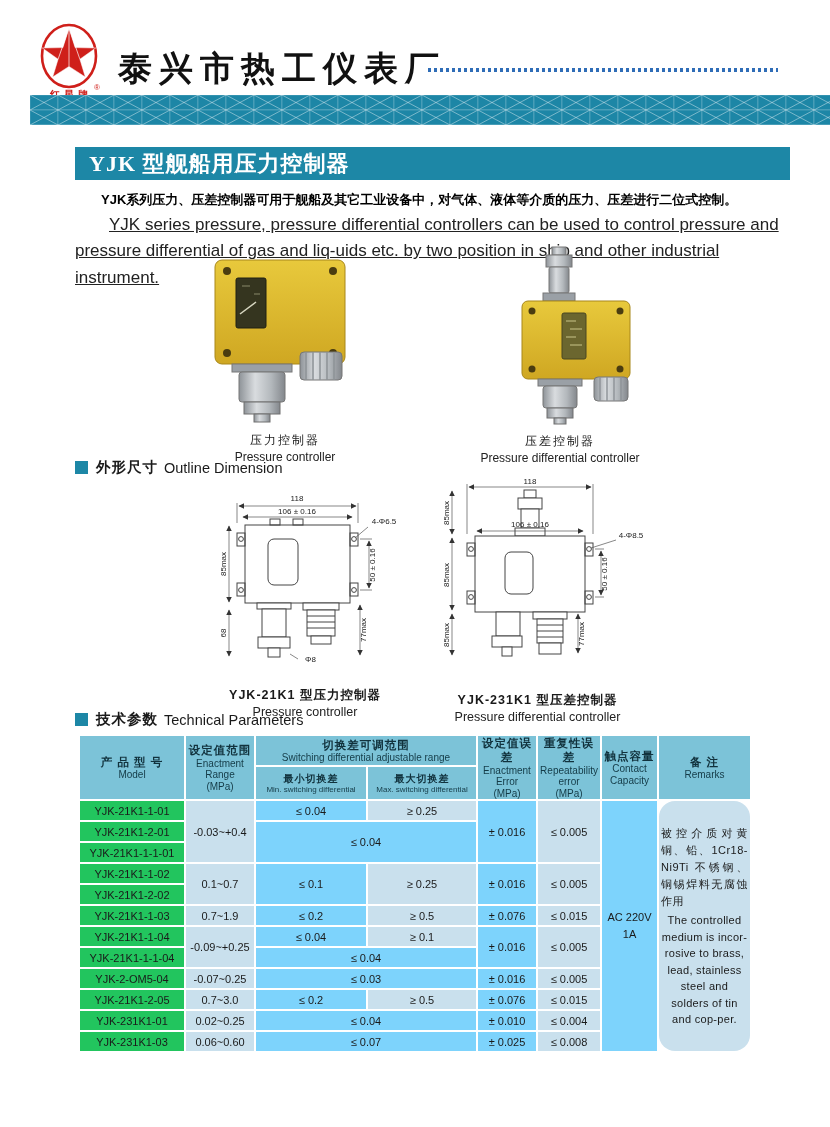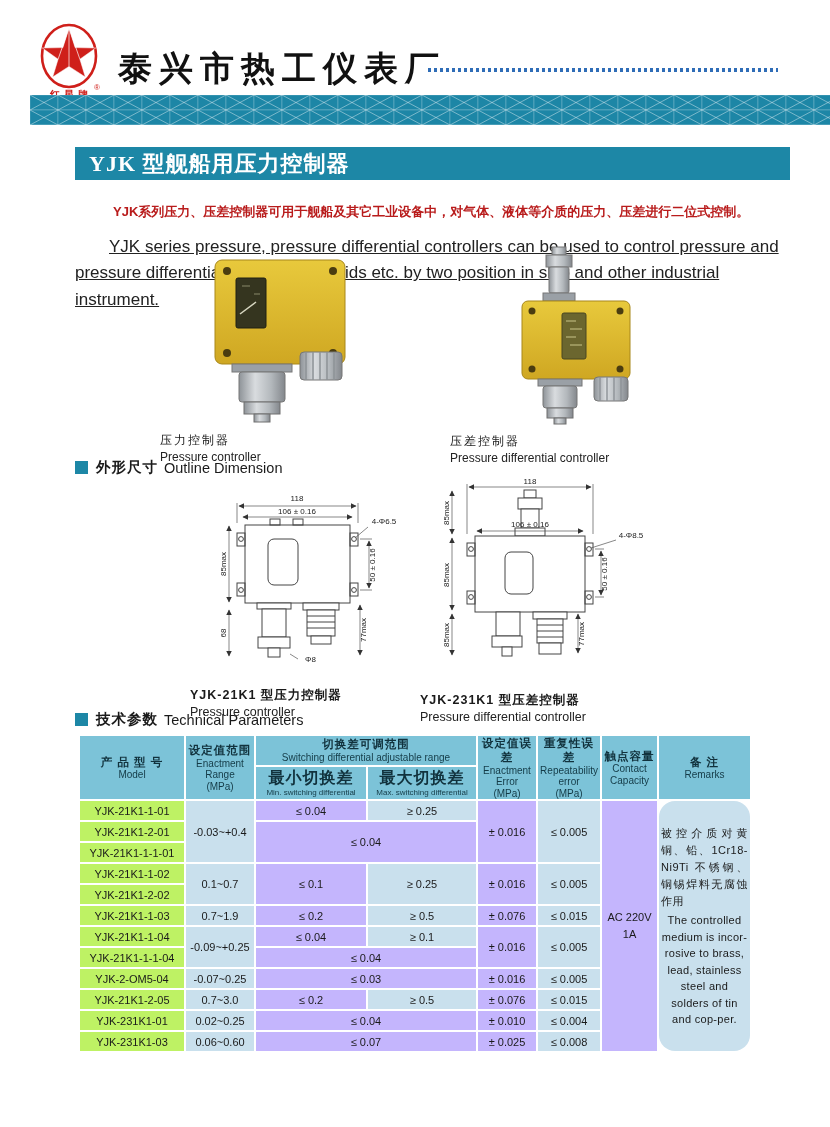--- a/index.html
+++ b/index.html
@@ -15,49 +15,49 @@
         background:repeating-linear-gradient(to right,#2f6db7 0 3px,transparent 3px 6px);}
   .banner{position:absolute;left:30px;top:95px;width:800px;height:30px;}
   
   .titlebar{position:absolute;left:75px;top:147px;width:715px;height:33px;background:#1d87a6;
         display:flex;align-items:center;padding-left:14px;box-sizing:border-box;
         font-family:"Liberation Serif",serif;color:#fff;font-weight:bold;}
   .titlebar .cn{font-size:22px;letter-spacing:1px;}
   .titlebar .en{font-size:21px;margin-left:26px;letter-spacing:.5px;}
   
   .intro{position:absolute;left:75px;top:190px;width:706px;font-size:13px;line-height:1.55;}
-  .intro .cn{font-weight:bold;text-indent:2em;margin:12px;color:#b91c1c;}
+  .intro .cn{font-weight:bold;text-indent:2em;margin:0;color:#000000;}
   .intro .en{margin:2px 0 8px 0;text-indent:2em;font-size:17px;color:#222;text-decoration:underline;}
   
-  .fig{position:absolute;}
+  .fig{position:absolute;text-align:center;}
   .fig .cap-cn{font-size:12px;letter-spacing:2px;margin-top:4px;}
   .fig .cap-en{font-size:12px;margin-top:1px;color:#222;}
   
   .sec{position:absolute;display:flex;align-items:center;font-size:14.5px;}
   .sec .sq{width:13px;height:13px;background:#1d87a6;margin-right:8px;}
   .sec .cn{font-weight:bold;letter-spacing:1px;}
   .sec .en{margin-left:6px;}
   
   .draw .cap-cn{font-size:12.5px;font-weight:bold;letter-spacing:1px;margin-top:20px;}
   .draw .cap-en{font-size:12.5px;margin-top:1px;}
   .draw svg text{font-family:"Liberation Sans",sans-serif;font-size:8px;fill:#222;}
   
   .ttable{position:absolute;left:78px;top:734px;border-collapse:separate;border-spacing:2px;
         background:#fff;table-layout:fixed;}
   .ttable th,.ttable td{padding:0 2px;text-align:center;vertical-align:middle;
         font-size:11px;overflow:hidden;}
   .ttable th{background:#7cc3d8;font-weight:bold;color:#11323d;}
   .ttable th .en{font-weight:normal;font-size:10px;line-height:1.15;color:#143b47;}
   .ttable th .cnl{font-size:11.5px;line-height:1.25;letter-spacing:1px;}
-  .ttable th.sub .cnl{font-size:16px;}
+  .ttable th.sub .cnl{font-size:10px;}
   .ttable th.sub .en{font-size:8px;}
   .ttable td{height:19px;}
-  .gray{background:#c4b5fd;}
+  .gray{background:#7dd3fc;}
   .blue{background:#c9e0ed;margin-left:43px;}
-  .model{background:#bef264;font-size:10.5px;margin-top:30px;}
+  .model{background:#22c55e;font-size:10.5px;margin-top:30px;}
   .remarks{text-align:left;vertical-align:top;padding:6px 5px;border-radius:16px;}
   .remarks .cn{font-size:11px;line-height:1.55;text-align:justify;letter-spacing:.5px;}
   .remarks .en{font-size:11px;line-height:1.5;margin-top:2px;letter-spacing:.3px;}
   .contact div{line-height:1.6;font-size:11px;}
 </style>
 </head>
 <body>
 
 <div class="page">
 

